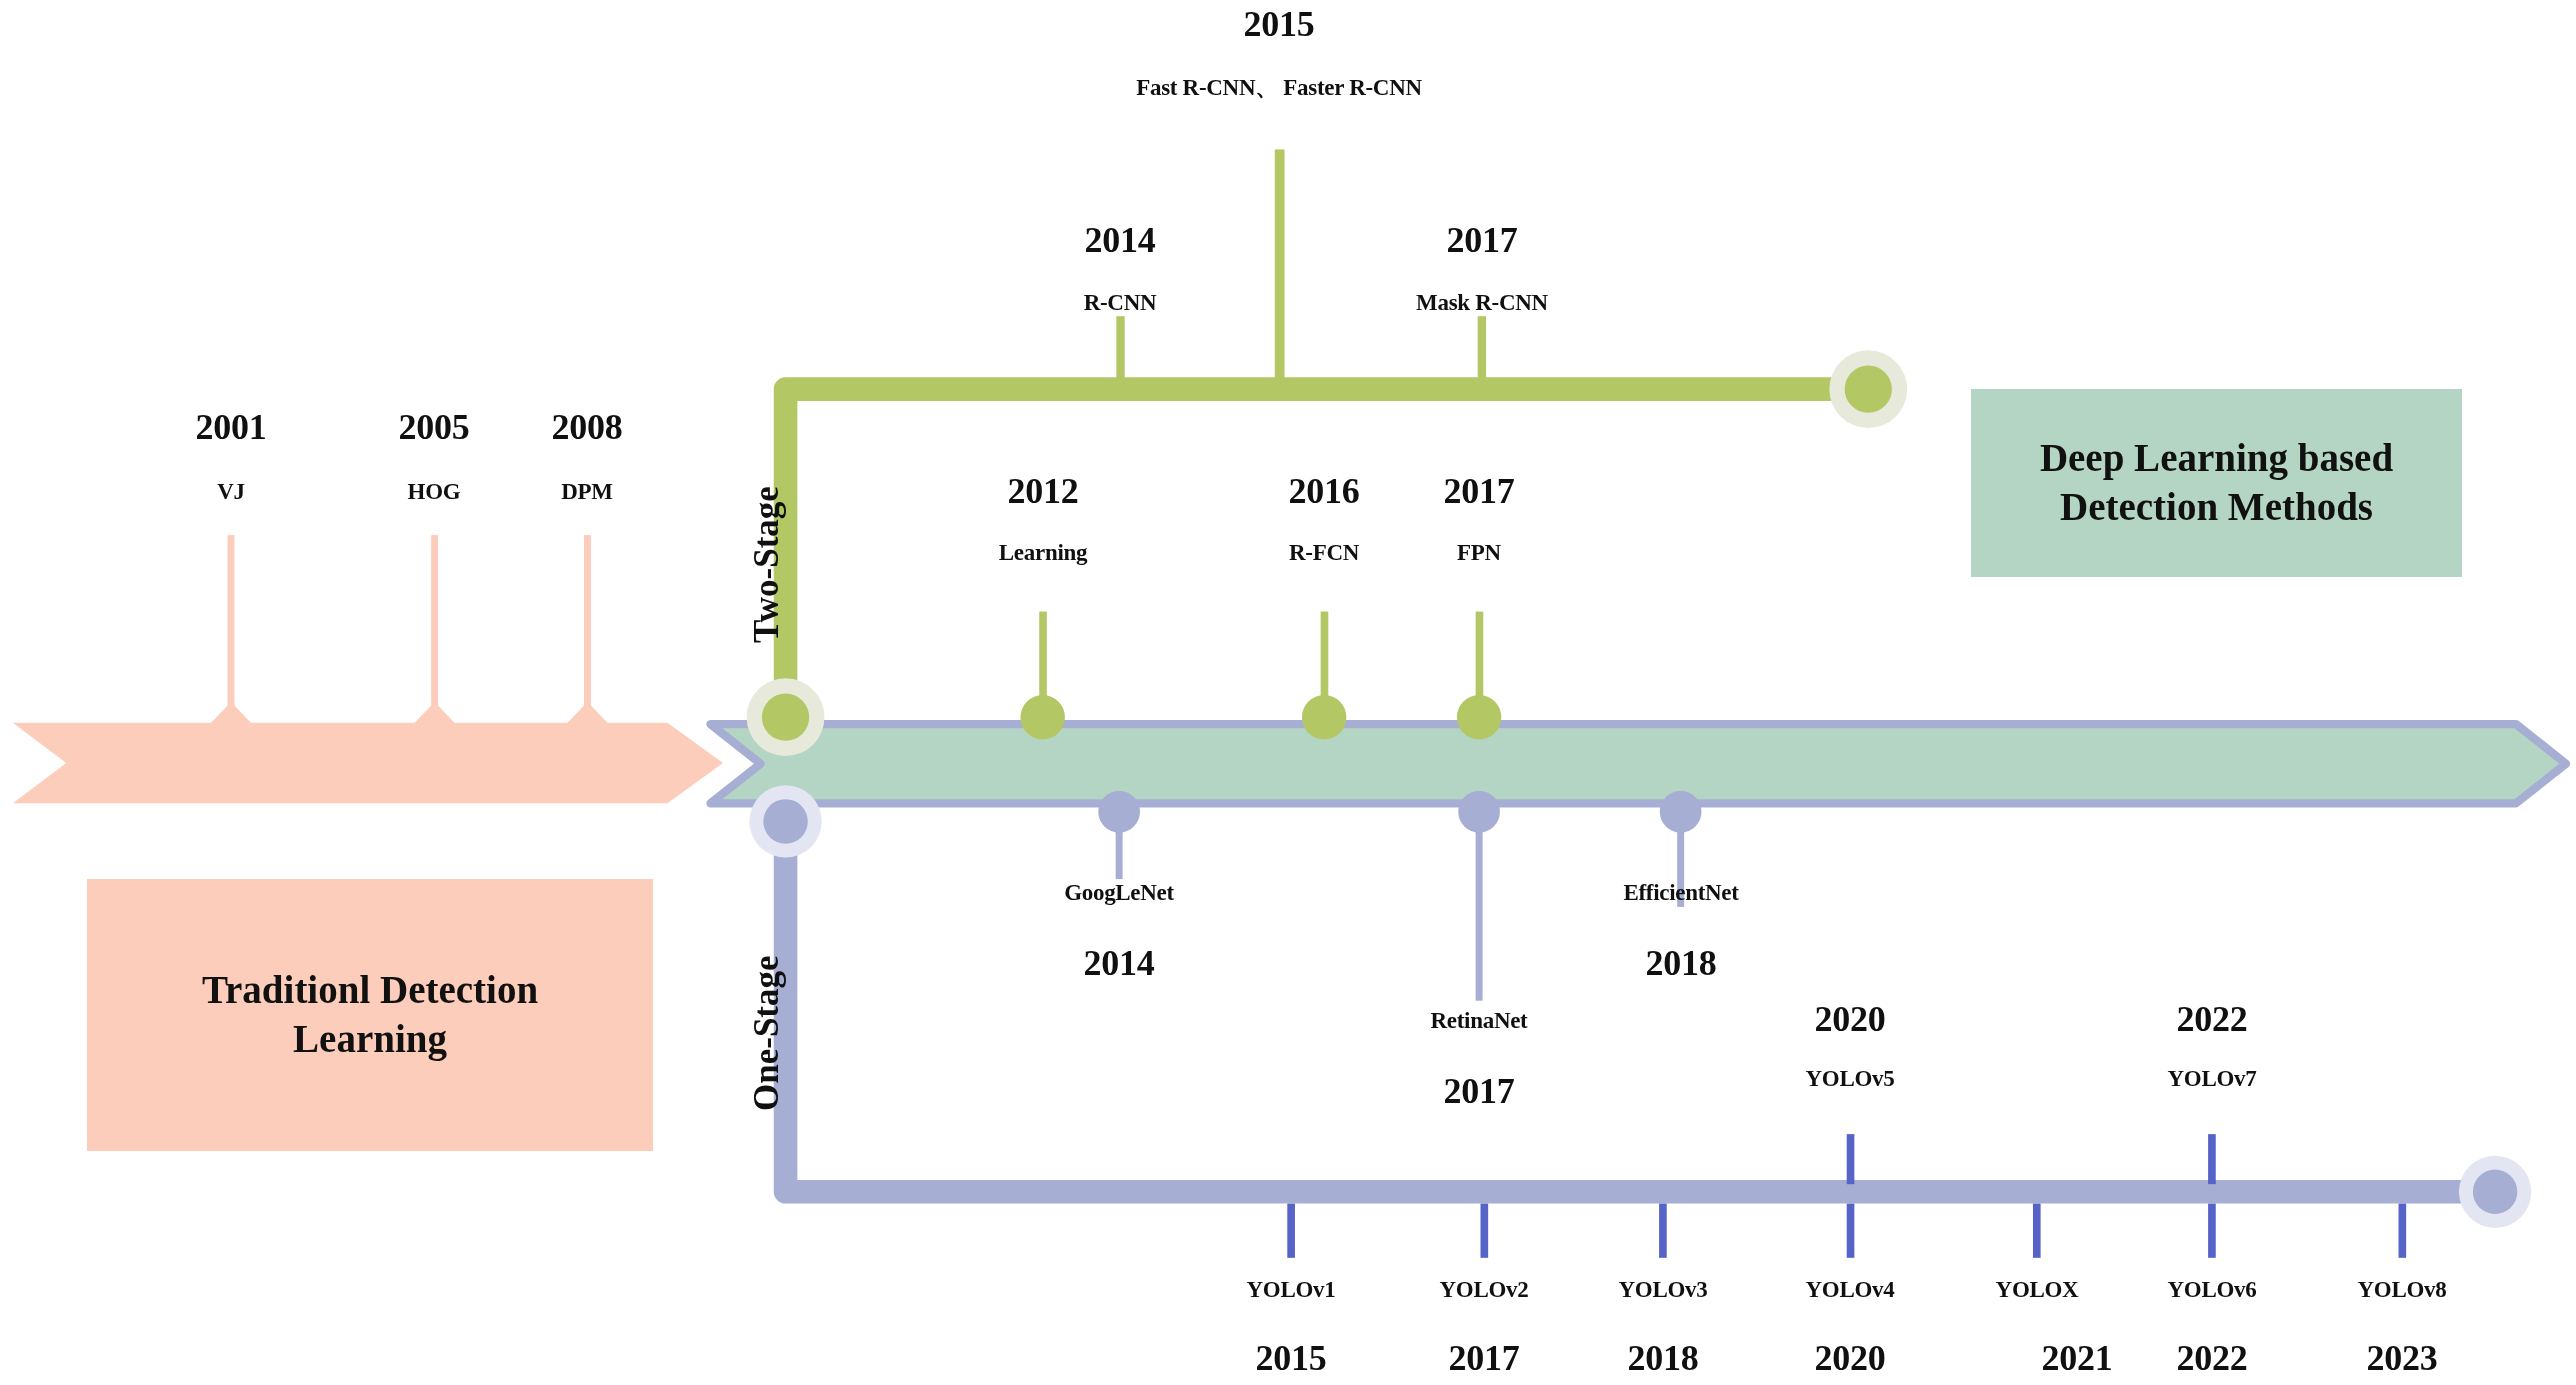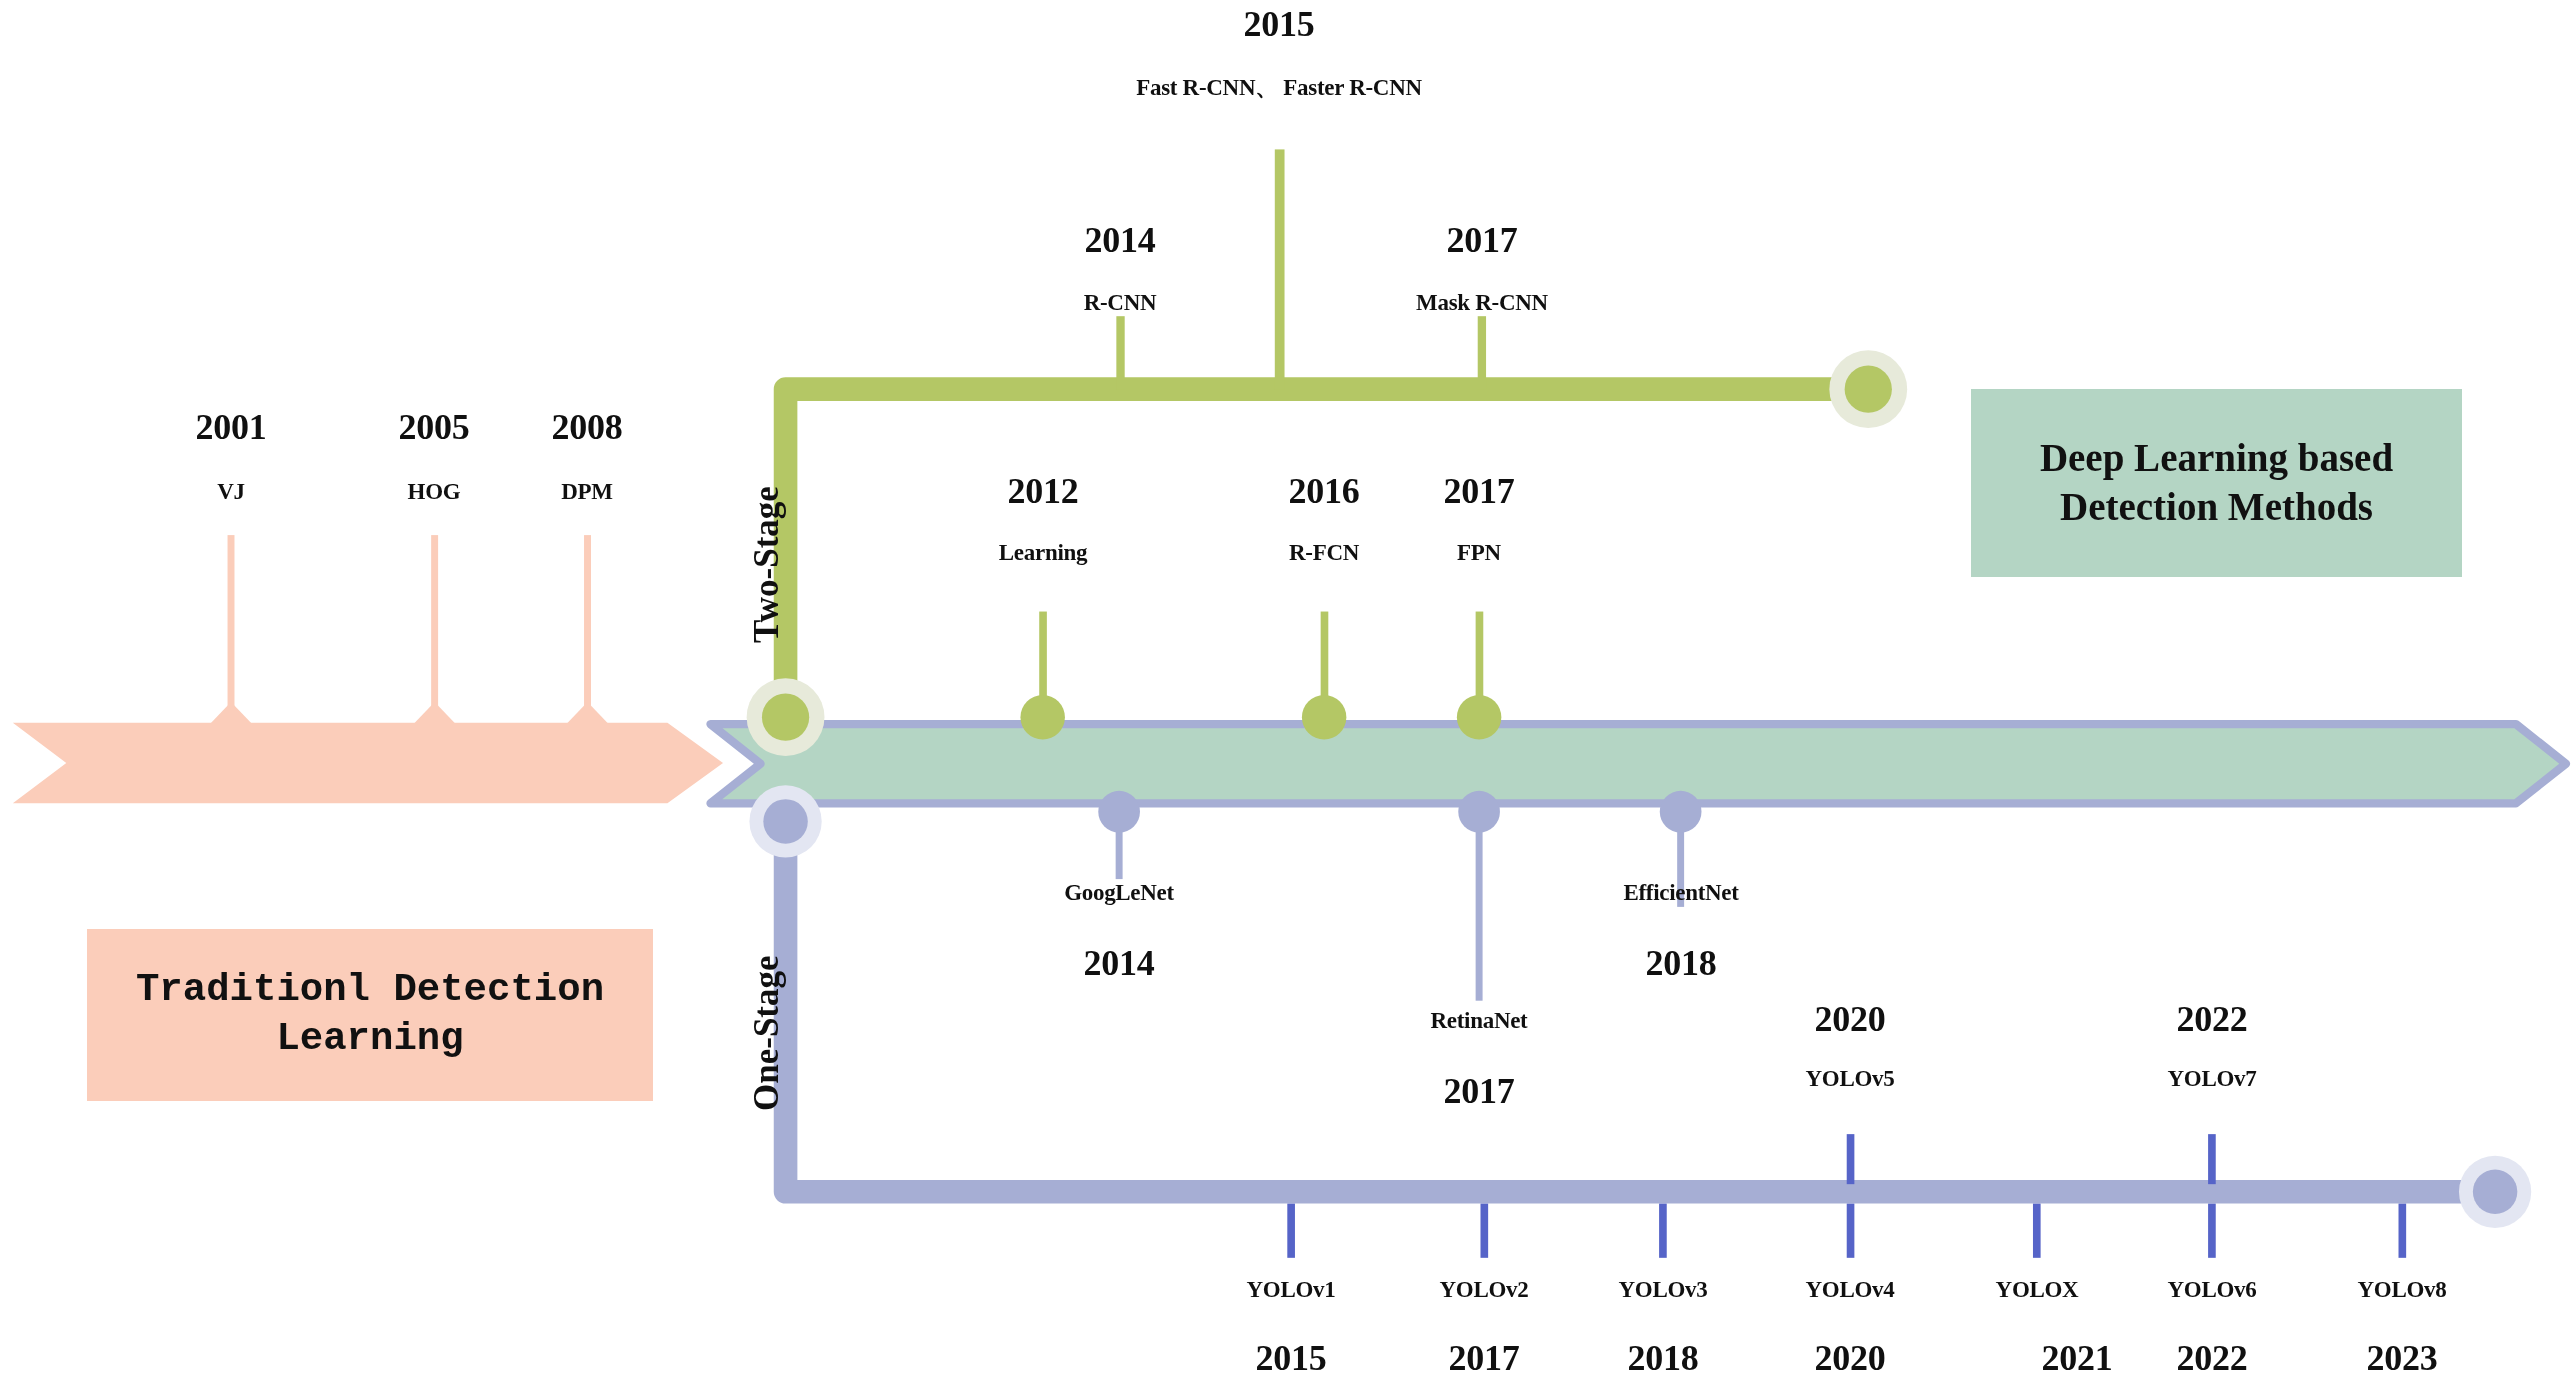--- a/index.html
+++ b/index.html
@@ -193,21 +193,21 @@
 
   <div class="lbl c name" style="left:2212px;top:1278px;">YOLOv6</div>
   <div class="lbl c year" style="left:2212px;top:1340px;">2022</div>
 
   <div class="lbl c name" style="left:2402px;top:1278px;">YOLOv8</div>
   <div class="lbl c year" style="left:2402px;top:1340px;">2023</div>
 
   <div class="vlabel" style="left:747px;top:643px;">Two-Stage</div>
   <div class="vlabel" style="left:747px;top:1111px;">One-Stage</div>
 
-  <div class="legendbox pink" style="left:87px;top:929px;width:566px;height:172px;font-family:Liberation Mono, monospace;">
+  <div class="legendbox pink" style="left:87px;top:879px;width:566px;height:272px;">
     <div>
       <div>Traditionl Detection</div>
       <div>Learning</div>
     </div>
   </div>
 
   <div class="legendbox green" style="left:1971px;top:389px;width:491px;height:188px;">
     <div>
       <div>Deep Learning based</div>
       <div>Detection Methods</div>

